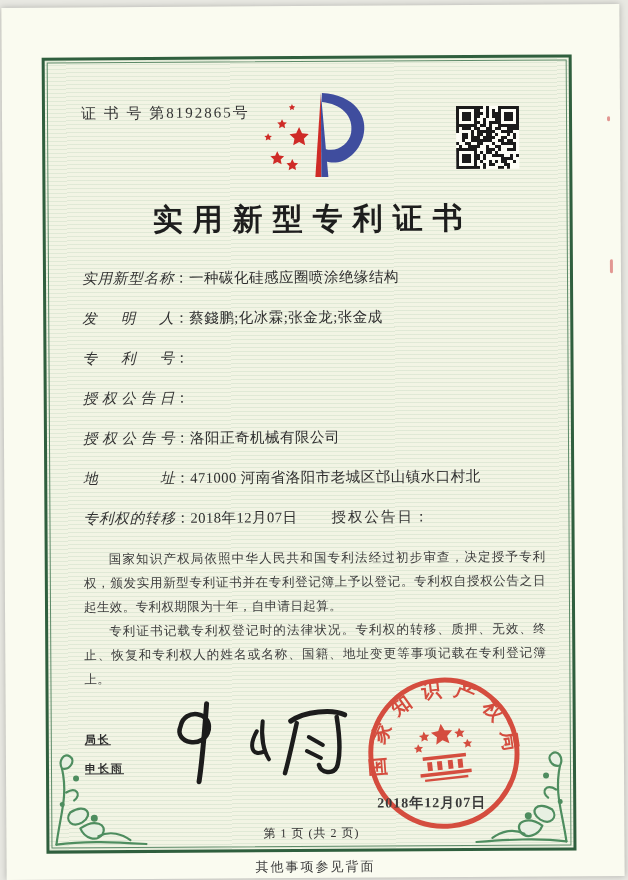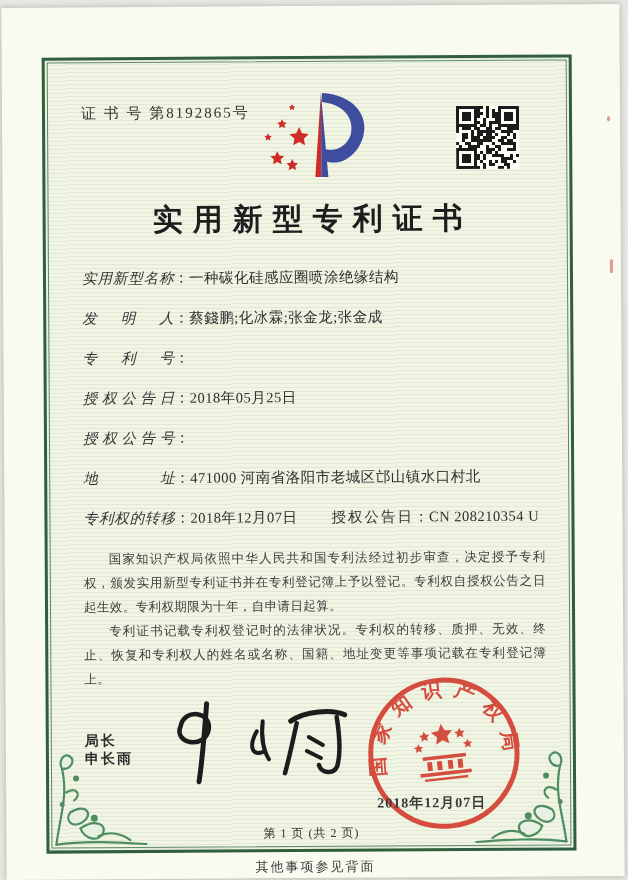--- a/index.html
+++ b/index.html
@@ -43,22 +43,22 @@
     display:inline-block;width:92px;flex:0 0 92px;
     text-align:justify;text-align-last:justify;color:#333;font-style:italic;
   }
   .fcolon{flex:0 0 14px;}
   .fvalue{white-space:nowrap;color:#2e2e2e;}
   .frow .second{margin-left:34px;display:flex;}
   .frow .second .flabel2{letter-spacing:2px;color:#333;}
   .paras{margin-top:5px;font-size:12.5px;line-height:24px;letter-spacing:.4px;color:#3d3d3d;text-align:justify;}
   .paras p{margin:0;text-indent:2em;}
   .signer{position:absolute;left:36px;top:672px;font-family:"Liberation Sans","DejaVu Sans",sans-serif;
-    font-size:14px;font-weight:600;color:#2c2c2c;letter-spacing:2px;}
-  .signer .name{}
+    font-size:11px;font-weight:600;color:#2c2c2c;letter-spacing:2px;text-decoration:underline;}
+  .signer .name{margin-top:14px;}
   .signature{position:absolute;left:112px;top:638px;width:215px;height:100px;}
   .seal{position:absolute;left:316px;top:616px;width:158px;height:158px;opacity:.9;transform:rotate(-6deg);}
   .seal-date{position:absolute;left:328px;top:736px;font-size:14px;font-weight:bold;
     letter-spacing:1px;color:#3a3a3a;}
   .pageno{position:absolute;left:0;bottom:7px;width:100%;text-align:center;
     font-size:12px;letter-spacing:1px;color:#333;}
   .backnote{position:absolute;left:0;top:852px;width:100%;text-align:center;
     font-size:13px;letter-spacing:2px;color:#3d3d3d;}
   .corner{position:absolute;width:100px;height:100px;bottom:2px;pointer-events:none;}
   .corner.bl{left:1px;}
@@ -269,39 +269,38 @@
         <span class="fcolon">：</span>
         <span class="fvalue">蔡錢鹏;化冰霖;张金龙;张金成</span>
       </div>
       <div class="frow">
         <span class="flabel">专利号</span>
         <span class="fcolon">：</span>
       </div>
       <div class="frow">
         <span class="flabel">授权公告日</span>
         <span class="fcolon">：</span>
-        <span class="fvalue">2018年05月25日</span>
       </div>
       <div class="frow">
         <span class="flabel">授权公告号</span>
         <span class="fcolon">：</span>
+        <span class="fvalue">洛阳正奇机械有限公司</span>
       </div>
       <div class="frow">
         <span class="flabel">地址</span>
         <span class="fcolon">：</span>
         <span class="fvalue">471000 河南省洛阳市老城区邙山镇水口村北</span>
       </div>
       <div class="frow">
         <span class="flabel">专利权的转移</span>
         <span class="fcolon">：</span>
         <span class="fvalue">2018年12月07日</span>
         <span class="second">
           <span class="flabel2">授权公告日</span>
           <span class="fcolon">：</span>
-          <span class="fvalue">CN 208210354 U</span>
         </span>
       </div>
 
       <div class="paras">
         <p>国家知识产权局依照中华人民共和国专利法经过初步审查，决定授予专利权，颁发实用新型专利证书并在专利登记簿上予以登记。专利权自授权公告之日起生效。专利权期限为十年，自申请日起算。</p>
         <p>专利证书记载专利权登记时的法律状况。专利权的转移、质押、无效、终止、恢复和专利权人的姓名或名称、国籍、地址变更等事项记载在专利登记簿上。</p>
       </div>
     </div>
 
     <div class="signer">

